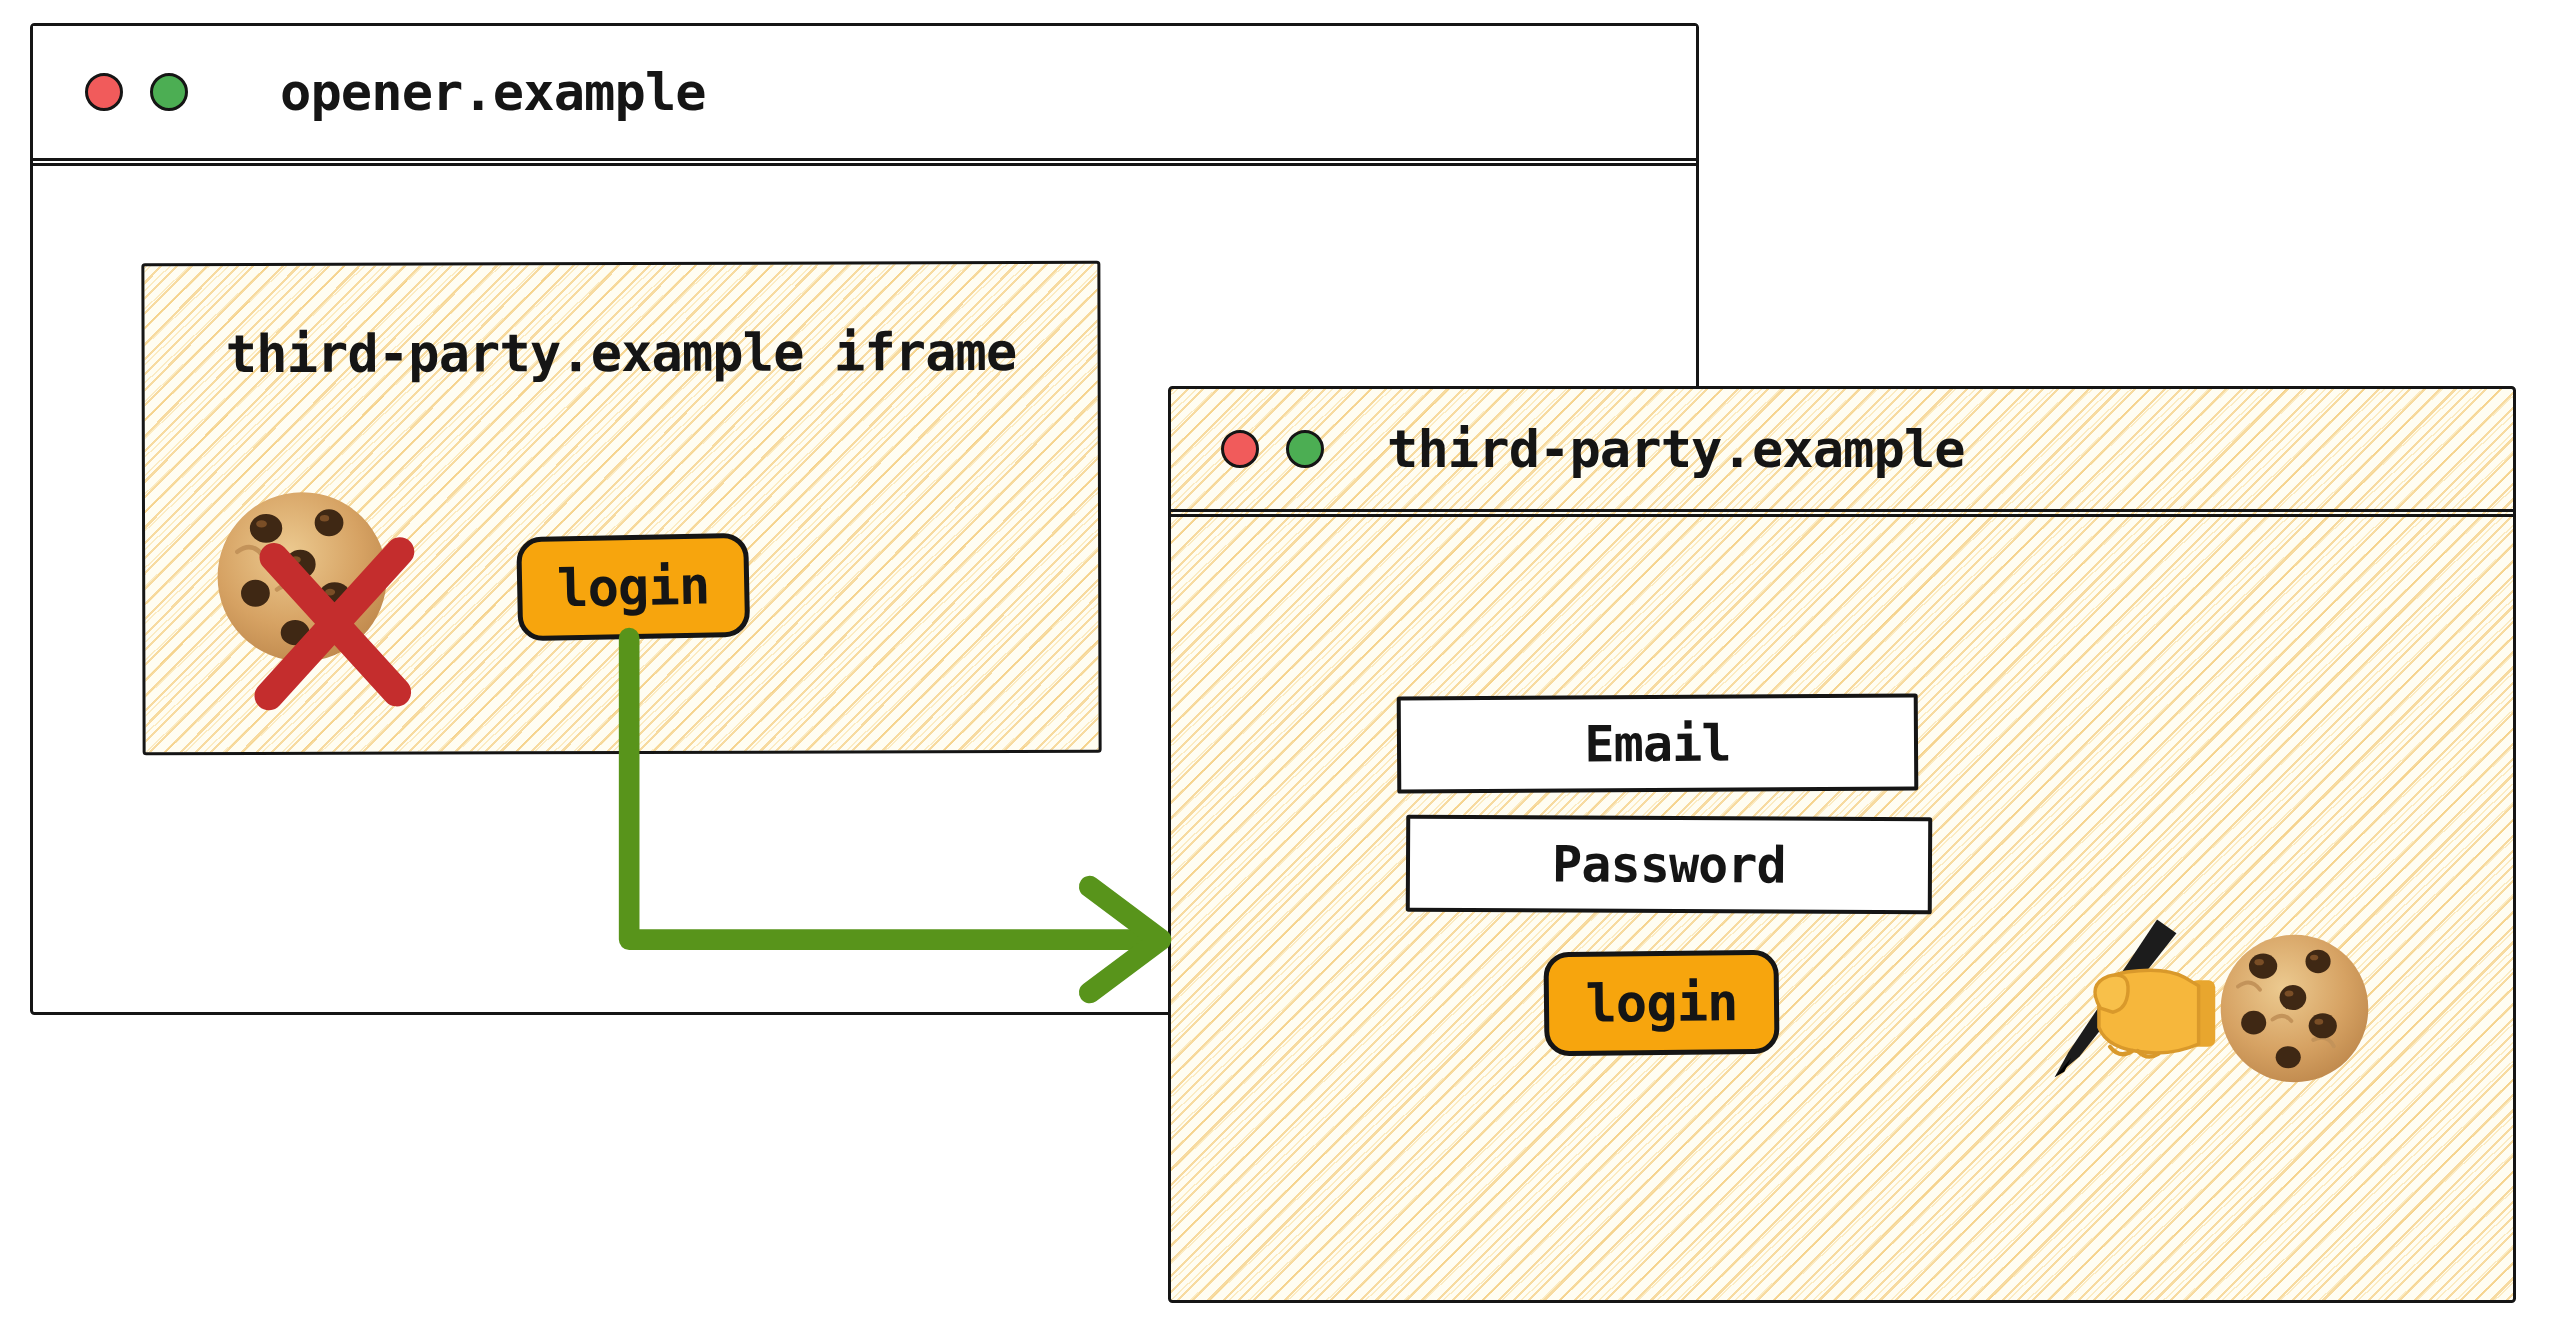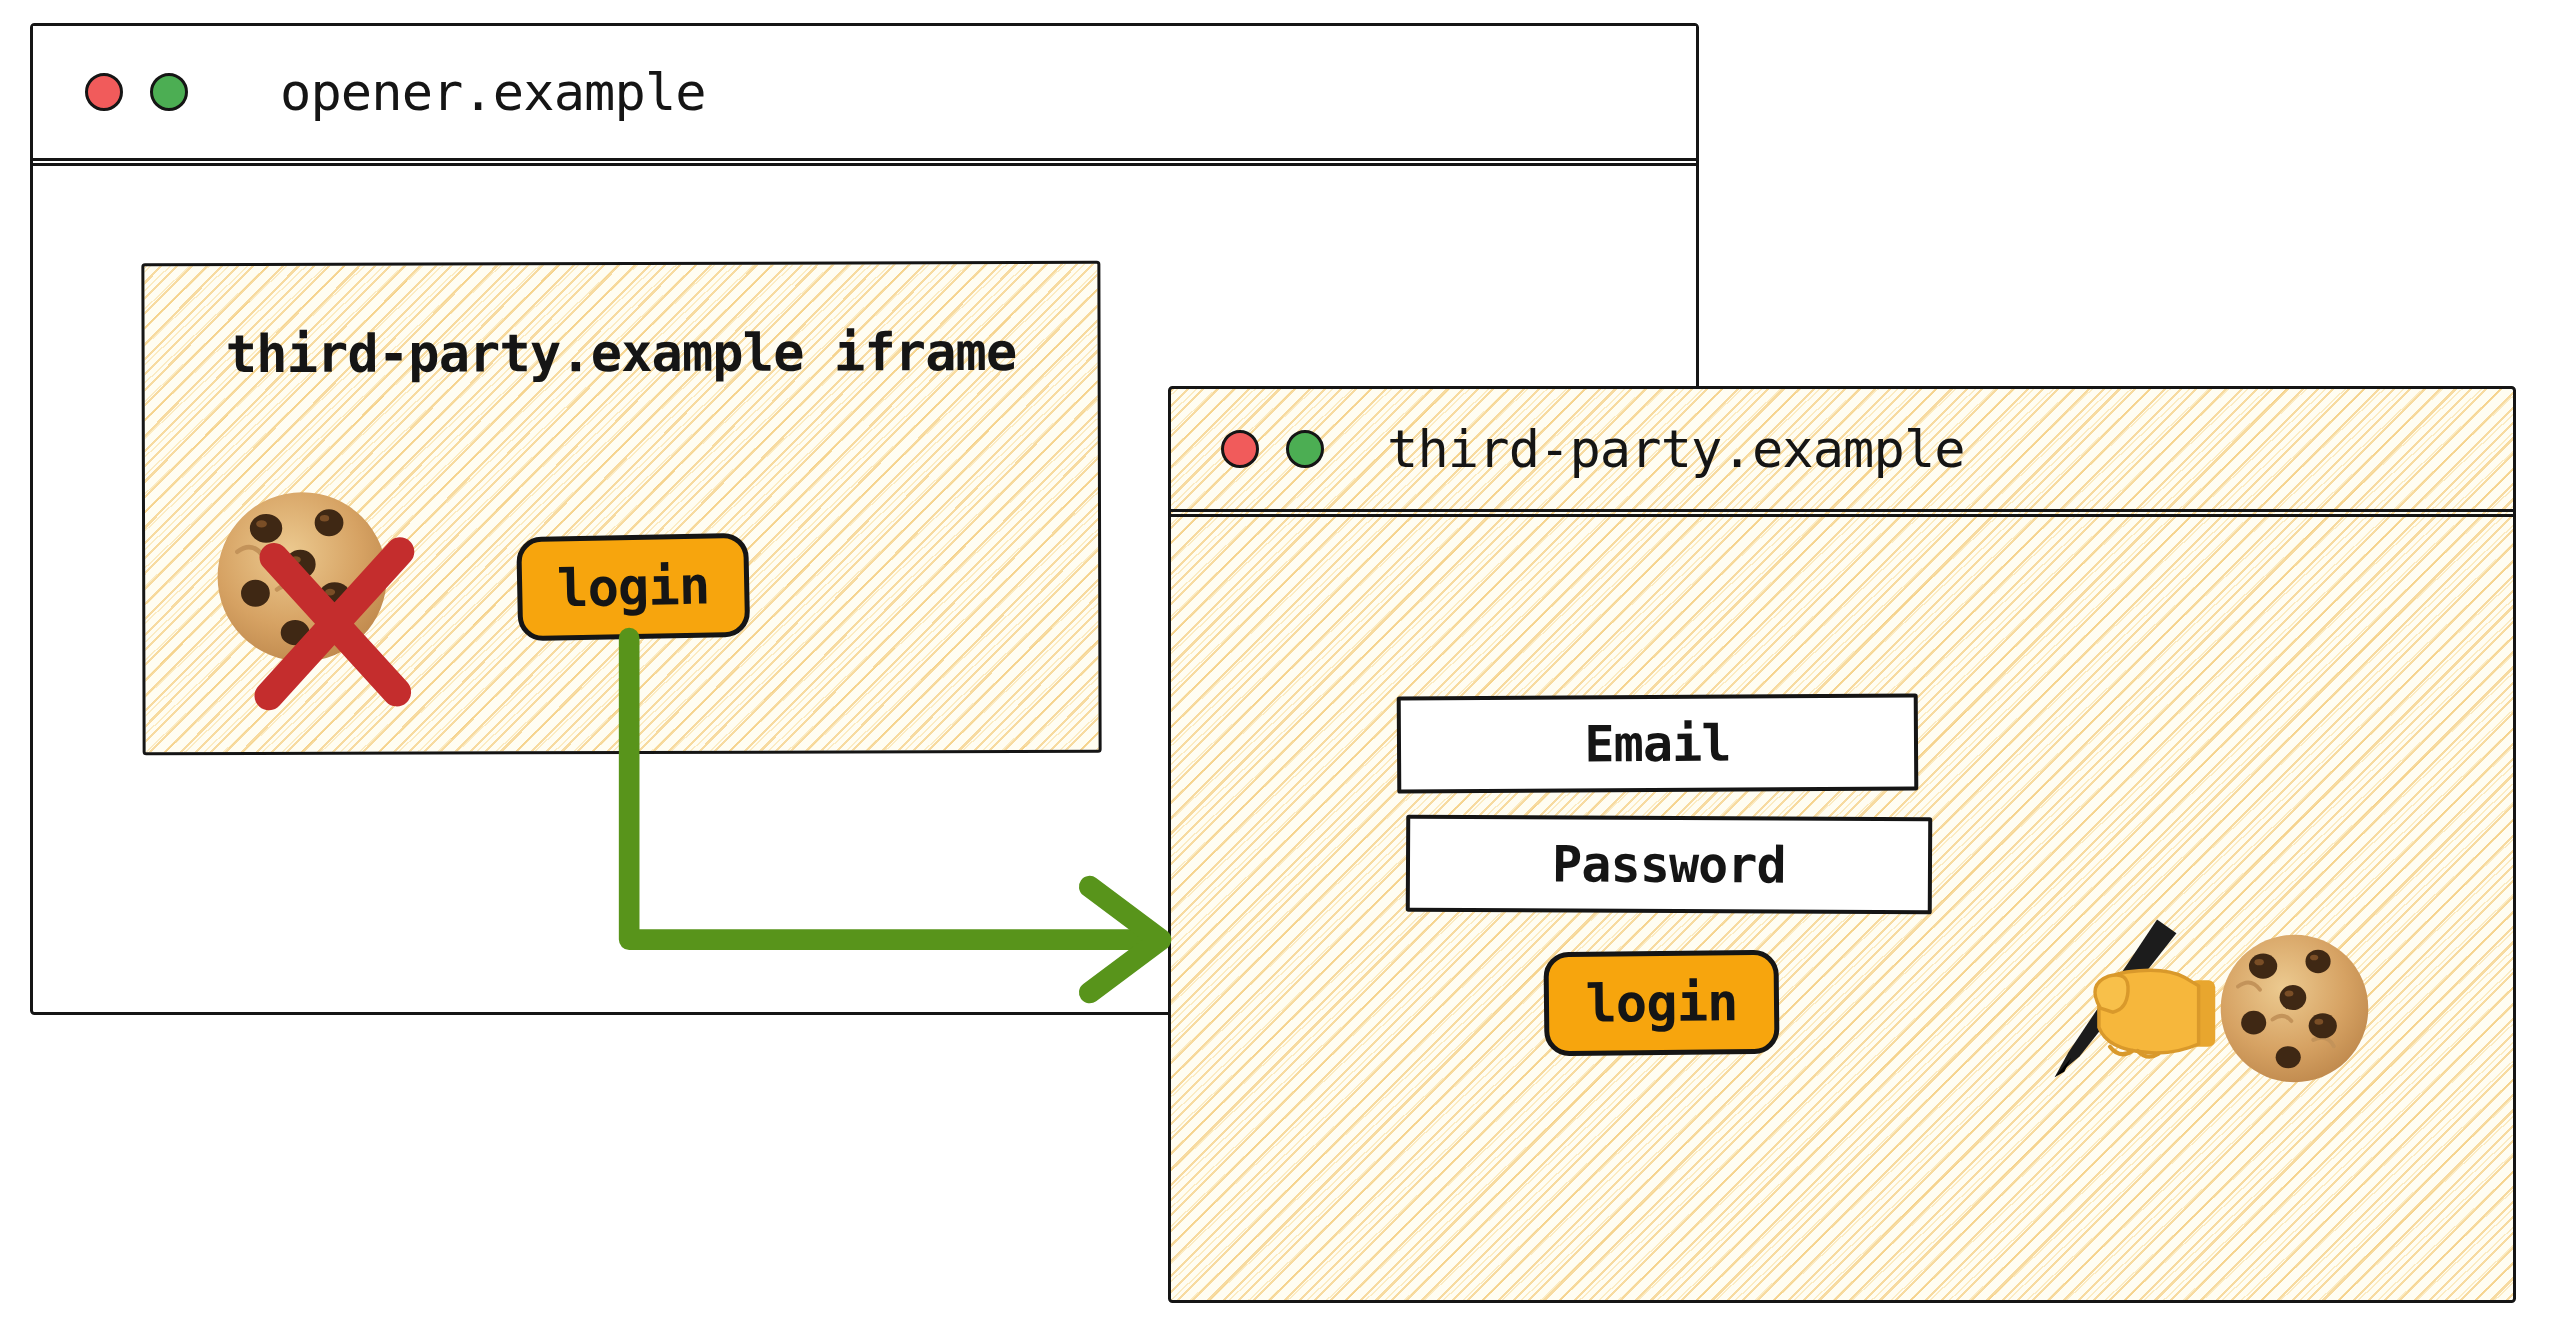--- a/index.html
+++ b/index.html
@@ -8,21 +8,21 @@
     --dot-red:#f15b5b; --dot-green:#4cae53;
   }
   html,body{margin:0;padding:0;background:#fff;}
   #canvas{position:relative;width:2576px;height:1324px;background:#fff;overflow:hidden;
           font-family:"DejaVu Sans Mono","Liberation Mono",monospace;color:var(--ink);}
   .window{position:absolute;background:var(--window-bg);border:3.6px solid var(--ink);border-radius:4.5px;box-sizing:border-box;}
   .titlebar{display:flex;align-items:center;border-bottom:8px double var(--ink);box-sizing:border-box;}
   .dot{display:inline-block;width:38px;height:38px;border-radius:50%;border:3.6px solid var(--ink);box-sizing:border-box;flex:none;}
   .dot.red{background:var(--dot-red);}
   .dot.green{background:var(--dot-green);margin-left:27px;}
-  .titletext{font-weight:400;font-size:52px;letter-spacing:-0.9px;white-space:nowrap;}
+  .titletext{font-weight:700;font-size:52px;letter-spacing:-0.9px;white-space:nowrap;}
   .hatch{background-color:var(--hatch-bg);
     background-image:
       repeating-linear-gradient(135deg, rgba(242,196,106,.60) 0px, rgba(242,196,106,.60) 2.2px, transparent 2.2px, transparent 10.8px),
       repeating-linear-gradient(136.5deg, rgba(247,214,138,.45) 3.6px, rgba(247,214,138,.45) 5px, transparent 5px, transparent 17px);}
   
   #opener{left:30px;top:23.4px;width:1669px;height:992px;z-index:10;}
   #opener .titlebar{height:140px;padding-left:52px;background:#fff;}
   #opener .titletext{margin-left:92px;}
   #iframe-box{position:absolute;left:109px;top:236px;width:959px;height:492px;border:3.6px solid var(--ink);
               border-radius:3.6px;box-sizing:border-box;transform:rotate(-0.15deg);}

